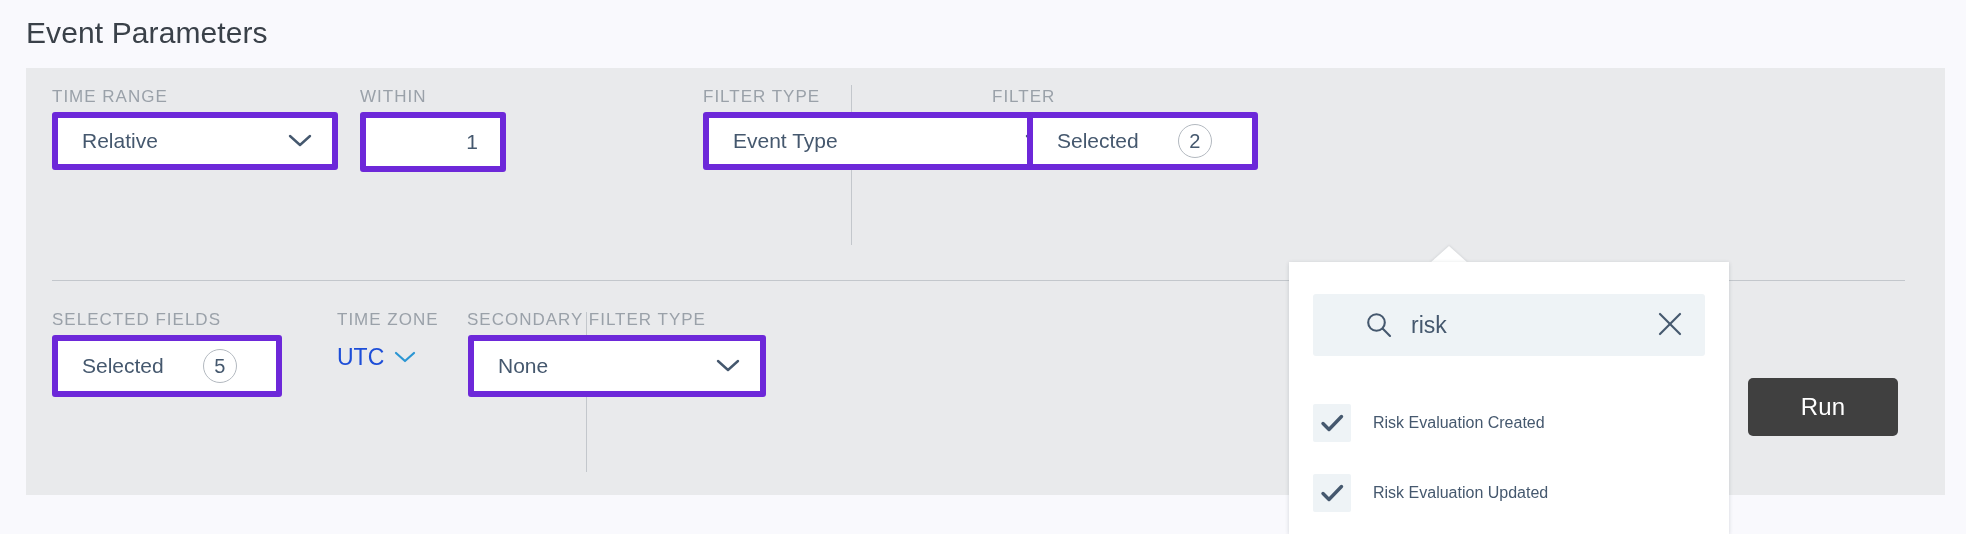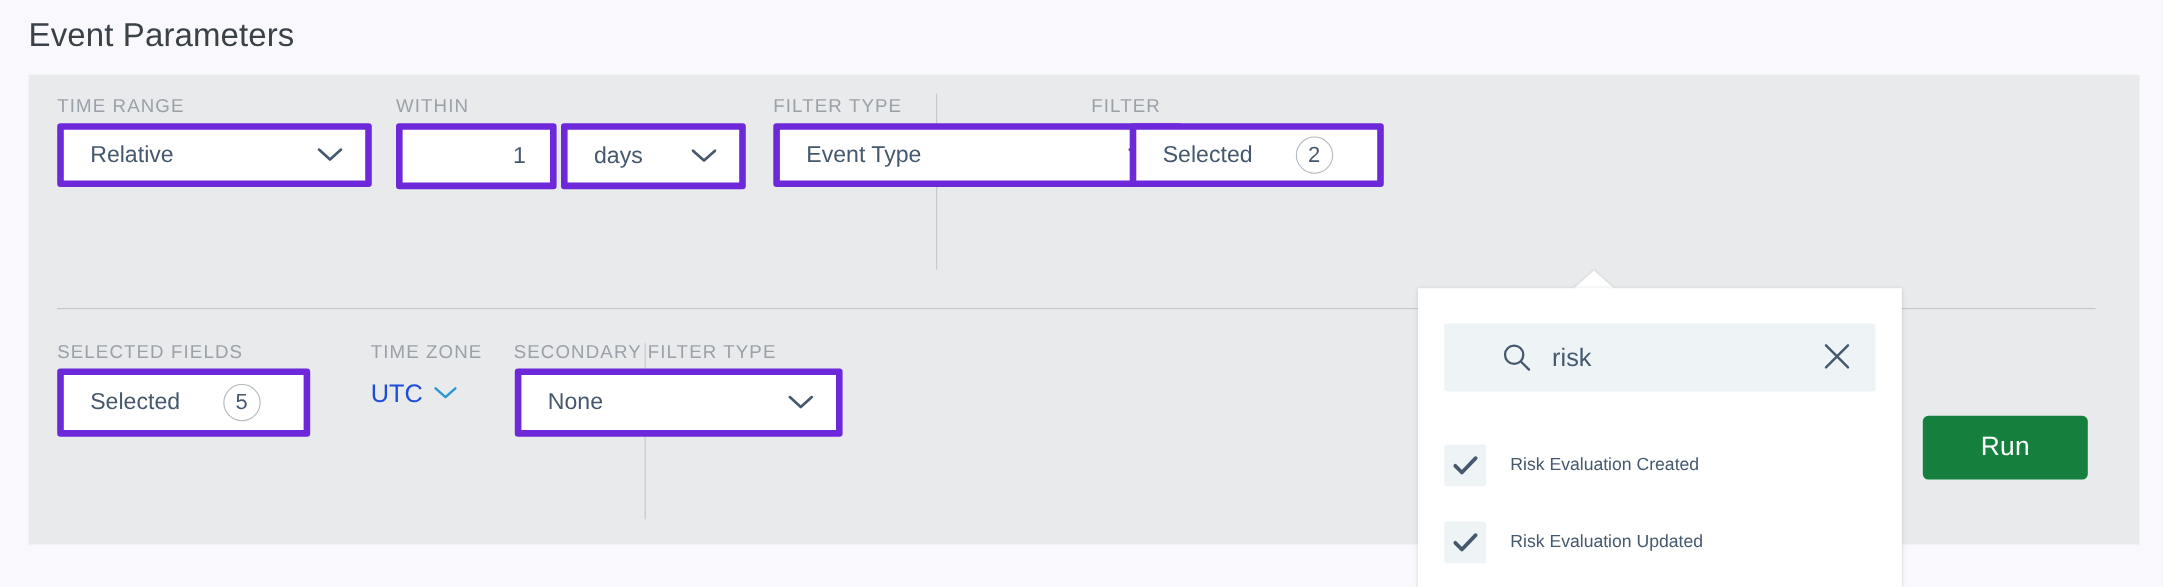--- a/index.html
+++ b/index.html
@@ -123,21 +123,21 @@
   }
   .tz-link .chev { margin-left: 10px; }
 
   
   .run-btn {
     position: absolute;
     left: 1748px;
     top: 378px;
     width: 150px;
     height: 58px;
-    background: #15803d;
+    background: #404040;
     border: none;
     border-radius: 5px;
     color: #ffffff;
     font-size: 24px;
     font-family: "Liberation Sans", sans-serif;
     cursor: pointer;
     letter-spacing: 0.2px;
   }
 
   
@@ -238,26 +238,20 @@
     <span class="ctl-text">Relative</span>
     <svg class="chev" width="24" height="14" viewBox="0 0 24 14">
       <path d="M2 2 L12 11 L22 2" fill="none" stroke="#45586e" stroke-width="2.4" stroke-linecap="round" stroke-linejoin="round"></path>
     </svg>
   </div>
 
   <div class="field-label" style="left:334px; top:19px;">WITHIN</div>
   <div class="ctl num-field" style="left:334px; top:44px; width:146px; height:60px;">
     <span class="ctl-text">1</span>
   </div>
-  <div class="ctl" style="left:484px; top:44px; width:168px; height:60px;">
-    <span class="ctl-text">days</span>
-    <svg class="chev" width="24" height="14" viewBox="0 0 24 14">
-      <path d="M2 2 L12 11 L22 2" fill="none" stroke="#45586e" stroke-width="2.4" stroke-linecap="round" stroke-linejoin="round"></path>
-    </svg>
-  </div>
 
   <div class="v-divider" style="left:825px; top:17px; height:160px;"></div>
 
   <div class="field-label" style="left:677px; top:19px;">FILTER TYPE</div>
   <div class="ctl" style="left:677px; top:44px; width:372px; height:58px;">
     <span class="ctl-text">Event Type</span>
     <svg class="chev" width="24" height="14" viewBox="0 0 24 14">
       <path d="M2 2 L12 11 L22 2" fill="none" stroke="#45586e" stroke-width="2.4" stroke-linecap="round" stroke-linejoin="round"></path>
     </svg>
   </div>

